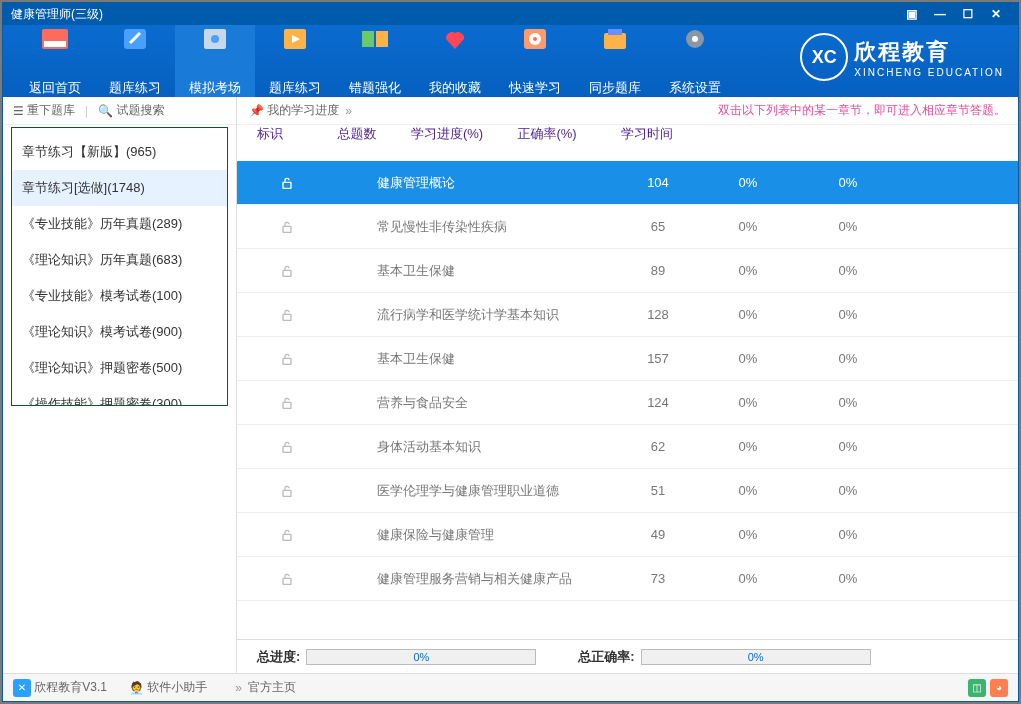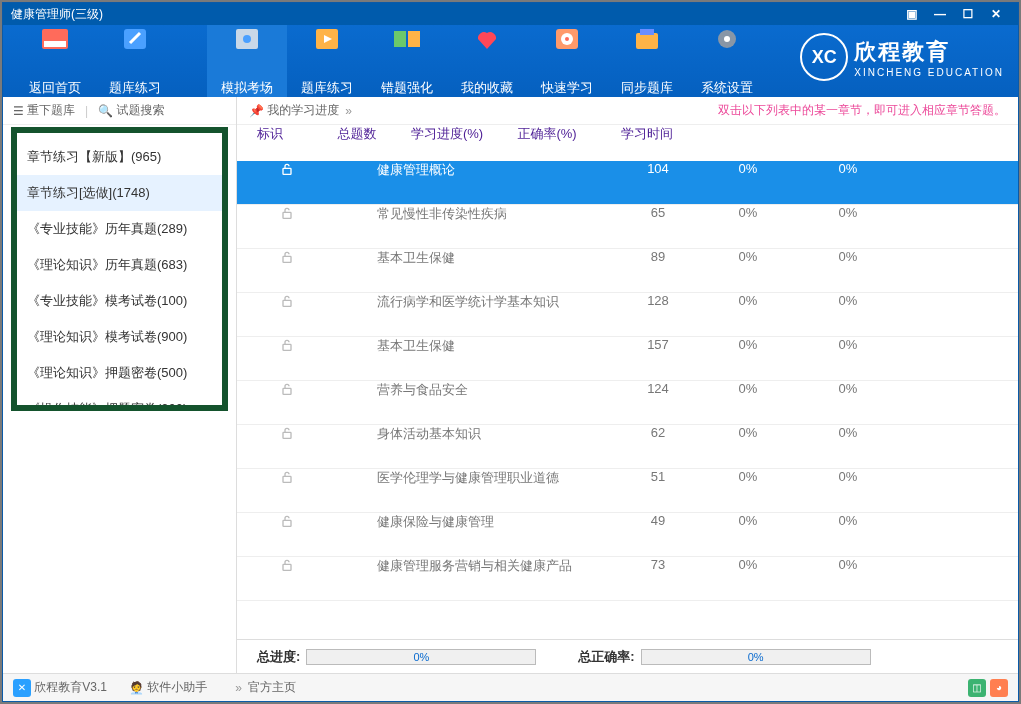--- a/index.html
+++ b/index.html
@@ -4,47 +4,47 @@
 <style>
 * { margin:0; padding:0; box-sizing:border-box; font-family:"Microsoft YaHei",Arial,sans-serif; }
 body { background:#7a7a7a; width:1021px; height:704px; overflow:hidden; }
 .window { width:1017px; height:700px; margin:2px; background:#fff; display:flex; flex-direction:column; border:1px solid #0a5aa8; }
 .titlebar { height:22px; background:#005bac; color:#fff; display:flex; align-items:center; padding:0 8px; font-size:12px; }
 .titlebar .title { flex:1; }
 .titlebar .wbtns { display:flex; gap:0; }
 .titlebar .wbtn { width:28px; height:18px; display:flex; align-items:center; justify-content:center; cursor:pointer; font-weight:bold; }
 .toolbar { height:72px; background:linear-gradient(#0a6bcf,#0560bf); display:flex; align-items:center; padding:0 12px; position:relative; }
 .tbtn { width:80px; height:72px; display:flex; flex-direction:column; align-items:center; justify-content:space-between; color:#fff; font-size:13px; cursor:pointer; }
-.tbtn.active { background:#1a7ad8;margin-left:32px; }
+.tbtn.active { background:#1a7ad8; }
 .tbtn .ticon { width:34px; height:28px; margin-bottom:6px; display:flex; align-items:center; justify-content:center; }
 .logo { position:absolute; right:14px; top:8px; display:flex; align-items:center; color:#fff; }
 .logo-circle { width:48px; height:48px; border:2px solid #fff; border-radius:50%; display:flex; align-items:center; justify-content:center; font-size:18px; font-weight:bold; margin-right:6px; }
 .logo-text { font-size:22px; font-weight:bold; letter-spacing:2px; }
 .logo-sub { font-size:10px; letter-spacing:2px; }
 .main { flex:1; display:flex; overflow:hidden; }
 .sidebar { width:234px; background:#fff; border-right:1px solid #ddd; display:flex; flex-direction:column; }
 .side-top { height:28px; display:flex; align-items:center; padding:0 10px; font-size:12px; color:#666; border-bottom:1px solid #eee; }
 .side-top .stbtn { display:flex; align-items:center; cursor:pointer; }
 .side-top .sep { margin:0 10px; color:#ccc; }
-.side-list { flex:1; border:6px solid #14532d; margin:2px 8px 2px 8px; padding:6px 0; overflow-y:auto; }
+.side-list { flex:1; border:1px solid #14532d; margin:2px 8px 2px 8px; padding:6px 0; overflow-y:auto; }
 .side-item { height:36px; display:flex; align-items:center; padding:0 10px; font-size:13px; color:#333; cursor:pointer; }
 .side-item.sel { background:#e6f2ff; }
 .content { flex:1; display:flex; flex-direction:column; background:#fff; }
 .c-top { height:28px; display:flex; align-items:center; padding:0 12px; font-size:12px; border-bottom:1px solid #eee; }
 .c-top .learn { color:#666; display:flex; align-items:center; cursor:pointer; }
 .c-top .hint { margin-left:auto; color:#ec4899;text-align:center; }
 .thead { height:36px; display:flex; align-items:flex-start; color:#4c1d95; font-size:13px; padding:0 20px; }
 .thead .col1{ width:60px; }
 .thead .col2{ flex:1; text-align:left; padding-left:60px; }
 .thead .col3{ width:80px; text-align:center; }
 .thead .col4{ width:100px; text-align:center; }
 .thead .col5{ width:100px; text-align:center; }
 .thead .col6{ width:100px; text-align:center; }
 .rows { flex:1; overflow-y:auto; }
-.row { height:44px; display:flex; align-items:flex-start; padding:0 20px; border-bottom:1px solid #eee; font-size:13px; color:#777; cursor:pointer; }
+.row { height:44px; display:flex; align-items:center; padding:0 20px; border-bottom:1px solid #eee; font-size:13px; color:#777; cursor:pointer; }
 .row.sel { background:#1a8fe8; color:#fff; }
 .row .col1{ width:60px; display:flex; justify-content:center; }
 .row .col2{ flex:1; padding-left:60px; }
 .row .col3{ width:80px; text-align:center; }
 .row .col4{ width:100px; text-align:center; }
 .row .col5{ width:100px; text-align:center; }
 .row .col6{ width:100px; text-align:center; }
 .lock { width:16px; height:16px; }
 .lock svg { stroke:#bbb; }
 .row.sel .lock svg { stroke:#fff; }

